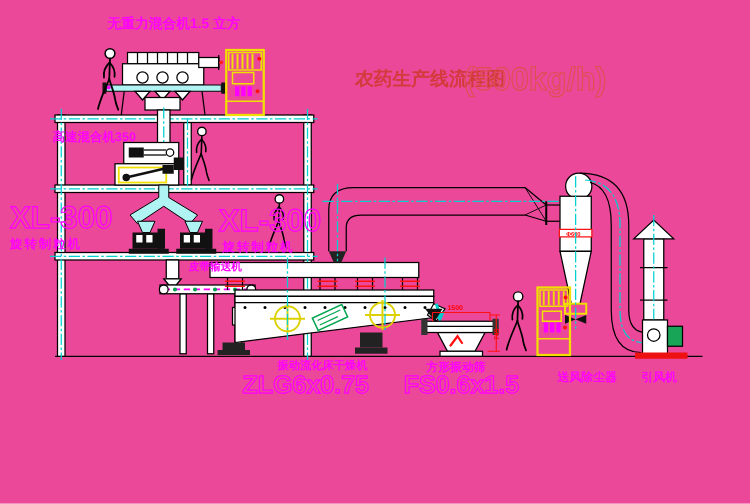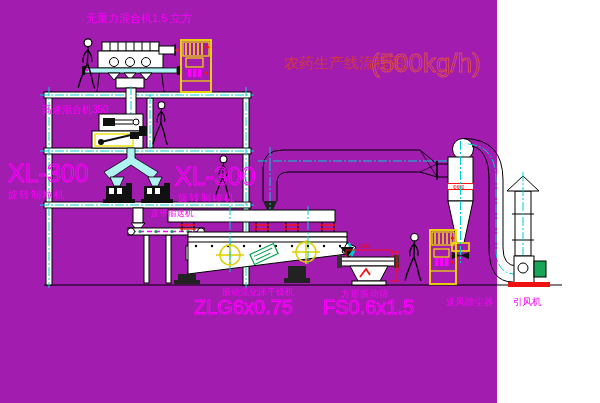--- a/index.html
+++ b/index.html
@@ -1,17 +1,17 @@
 <!DOCTYPE html>
 <html><head>
 <meta charset="utf-8">
 <style>
   html,body{margin:0;padding:0;background:#ffffff;width:600px;height:403px;overflow:hidden;}
-  #stage{position:relative;width:497px;height:403px;background:#a21caf;
-         font-family:"Liberation Sans", sans-serif;}
+  #stage{position:relative;width:600px;height:403px;background:#ec4899;
+         font-family:"Liberation Sans", sans-serif;font-weight:bold;}
   svg{position:absolute;left:0;top:0;}
   text{font-family:"Liberation Sans", sans-serif;}
   .mag{fill:#ff00ff;}
   .mag-outline{fill:none;stroke:#ff00ff;stroke-width:1;}
   .red-dim{fill:#ff0000;}
   .ln{stroke:#000;fill:none;stroke-width:1;}
   .wh{fill:#fff;stroke:#000;stroke-width:1;}
   .cyanline{stroke:#00d0d0;stroke-width:1;fill:none;stroke-dasharray:9 2 2 2;}
   .cyanpipe{fill:#aff3f3;stroke:#000;stroke-width:0.8;}
   .yellowln{stroke:#f0e000;fill:none;}

